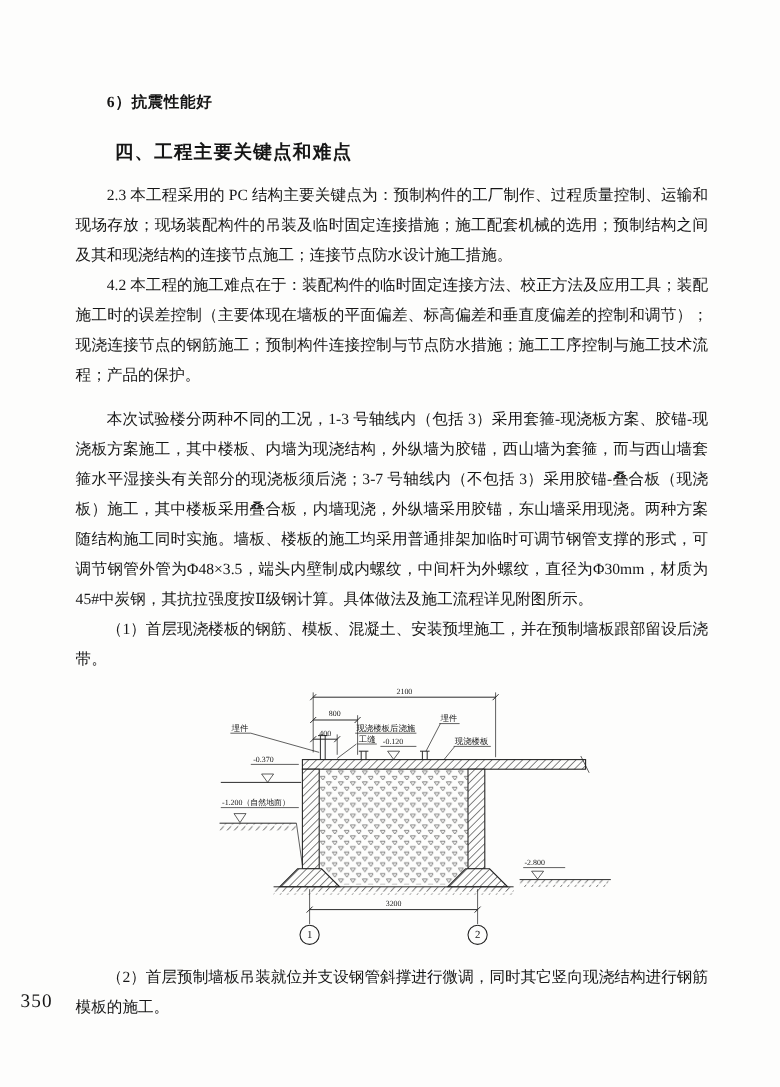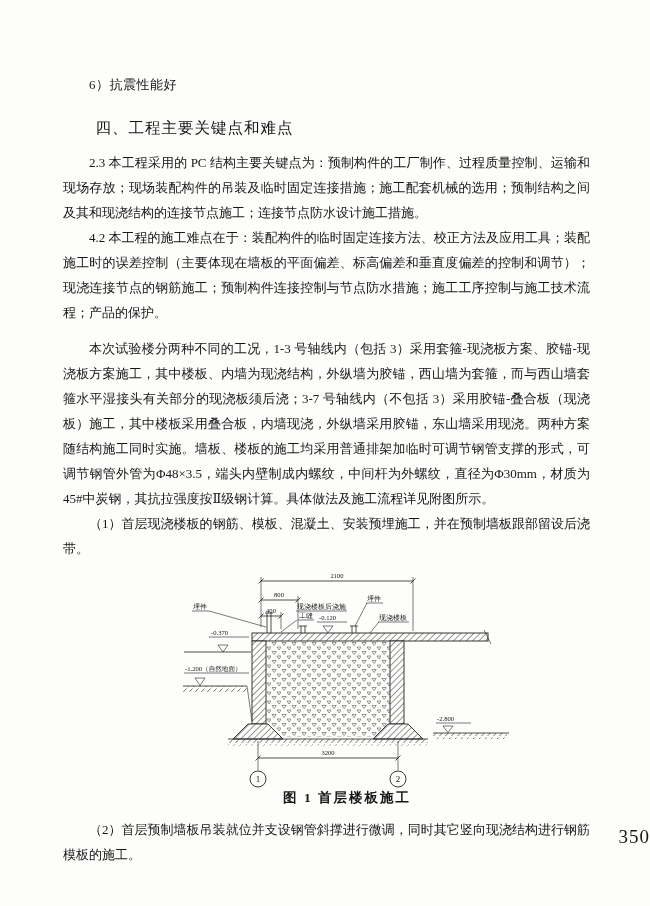--- a/index.html
+++ b/index.html
@@ -8,41 +8,41 @@
     background:#fdfdfc;
     font-family:"Liberation Serif","DejaVu Serif",serif;
     color:#161616;
     overflow:hidden;
   }
   .sheet{position:absolute;inset:0;background:#fdfdfc;}
   .content{
     position:absolute;left:63px;top:0;width:527px;padding-top:72px;
     font-size:13px;line-height:25px;
   }
-  .item6{font-weight:normal;text-indent:2em;letter-spacing:.5px;}
+  .item6{font-weight:bold;text-indent:2em;letter-spacing:.5px;}
   h3.sec{
-    font-size:15.5px;font-weight:normal;margin:20px 0 0 0;
+    font-size:15.5px;font-weight:bold;margin:20px 0 0 0;
     text-indent:2.1em;letter-spacing:1px;line-height:22px;
   }
   p.body{
     margin:0;text-indent:2em;text-align:justify;
   }
   p.first{margin-top:11px;}
   .subhead{font-weight:bold;text-indent:2em;margin-top:5px;letter-spacing:.5px;}
   .step{margin:0;text-indent:2em;text-align:justify;}
   .fig-wrap{margin:8px 0 0 118px;width:332px;}
   .fig-svg{display:block;}
   .fig-caption{
     text-align:center;font-weight:bold;font-size:13.5px;
     margin-top:-2px;letter-spacing:2px;line-height:18px;
   }
   .step2{margin-top:10px;}
   .pageno{
-    position:absolute;left:4px;right:0;top:826px;text-align:right;
-    font-size:19px;letter-spacing:1px;
+    position:absolute;left:17px;right:0;top:826px;text-align:left;
+    font-size:16px;letter-spacing:1px;
   }
   
   text{fill:#161616;font-family:"Liberation Serif","DejaVu Serif",serif;}
   .t-dim{font-size:6.6px;}
   .t-lab{font-size:7px;}
   .t-ax{font-size:9px;}
   .ln{stroke:#222;stroke-width:.8;fill:none;}
   .thin{stroke:#222;stroke-width:.6;fill:none;}
 </style>
 </head>
@@ -187,20 +187,19 @@
       </g>
       <g>
         <circle cx="77" cy="210" r="8" fill="none" stroke="#222" stroke-width="0.9"></circle>
         <text class="t-ax" x="77" y="213" text-anchor="middle">1</text>
       </g>
       <g>
         <circle cx="217" cy="210" r="8" fill="none" stroke="#222" stroke-width="0.9"></circle>
         <text class="t-ax" x="217" y="213" text-anchor="middle">2</text>
       </g>
     </svg>
-    <div class="fig-caption">图 1  首层楼板施工</div>
   </div>
 
   <p class="step step2">（2）首层预制墙板吊装就位并支设钢管斜撑进行微调，同时其它竖向现浇结构进行钢筋模板的施工。</p>
 
 </div>
 
 <div class="pageno">350</div>
 
 </body></html>

